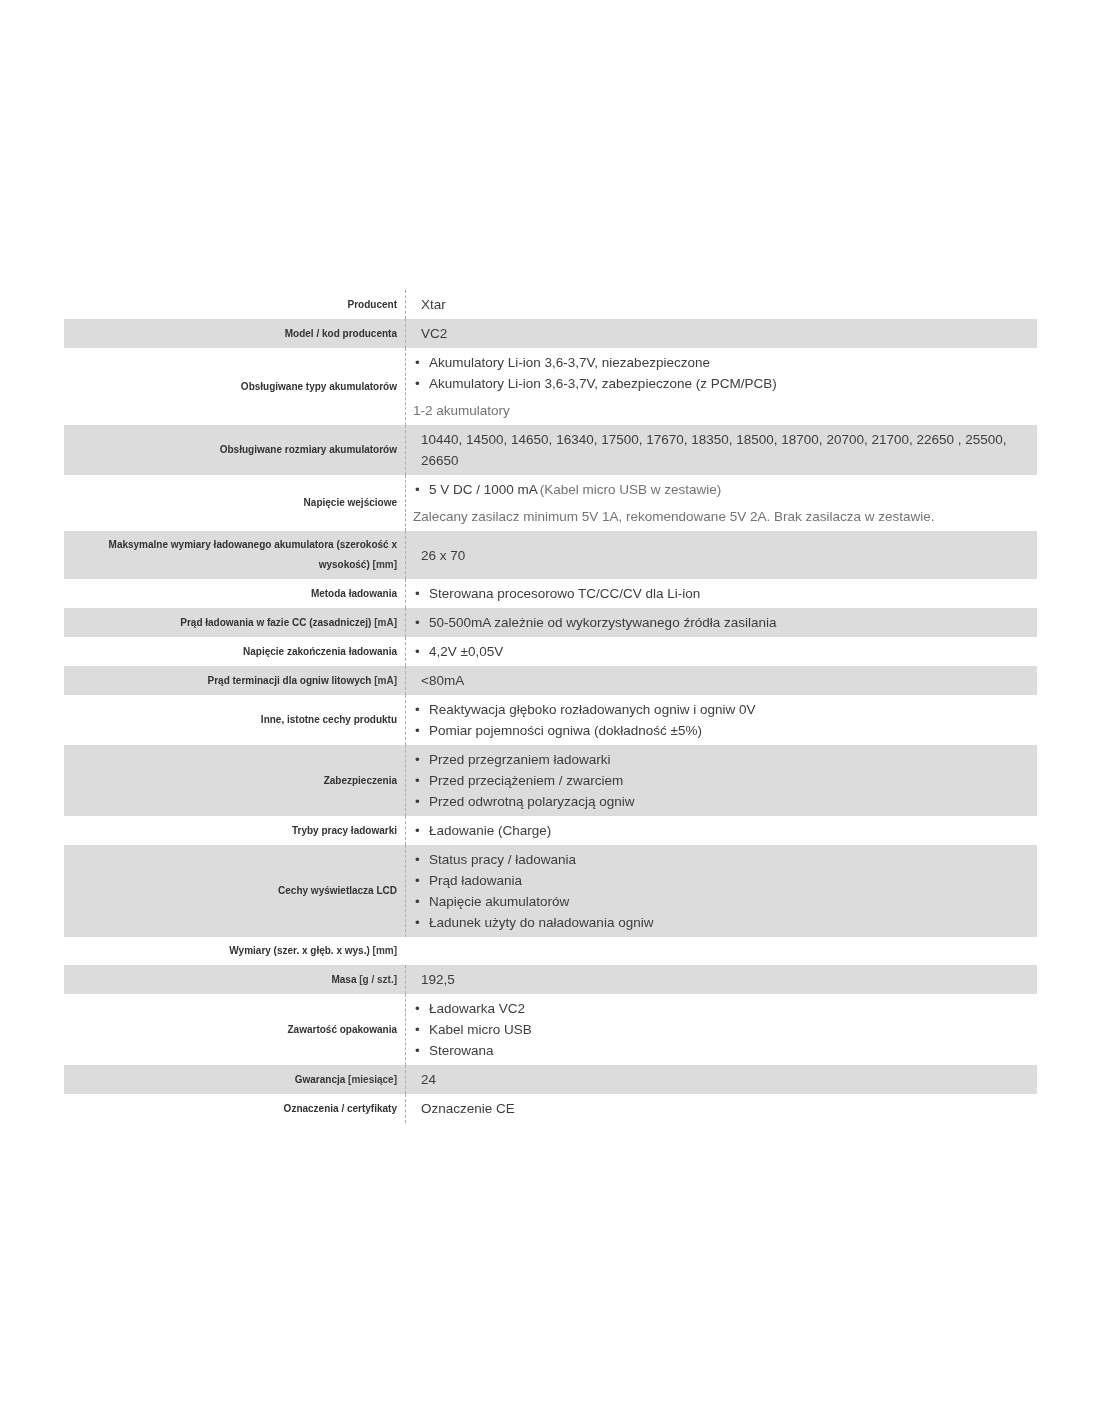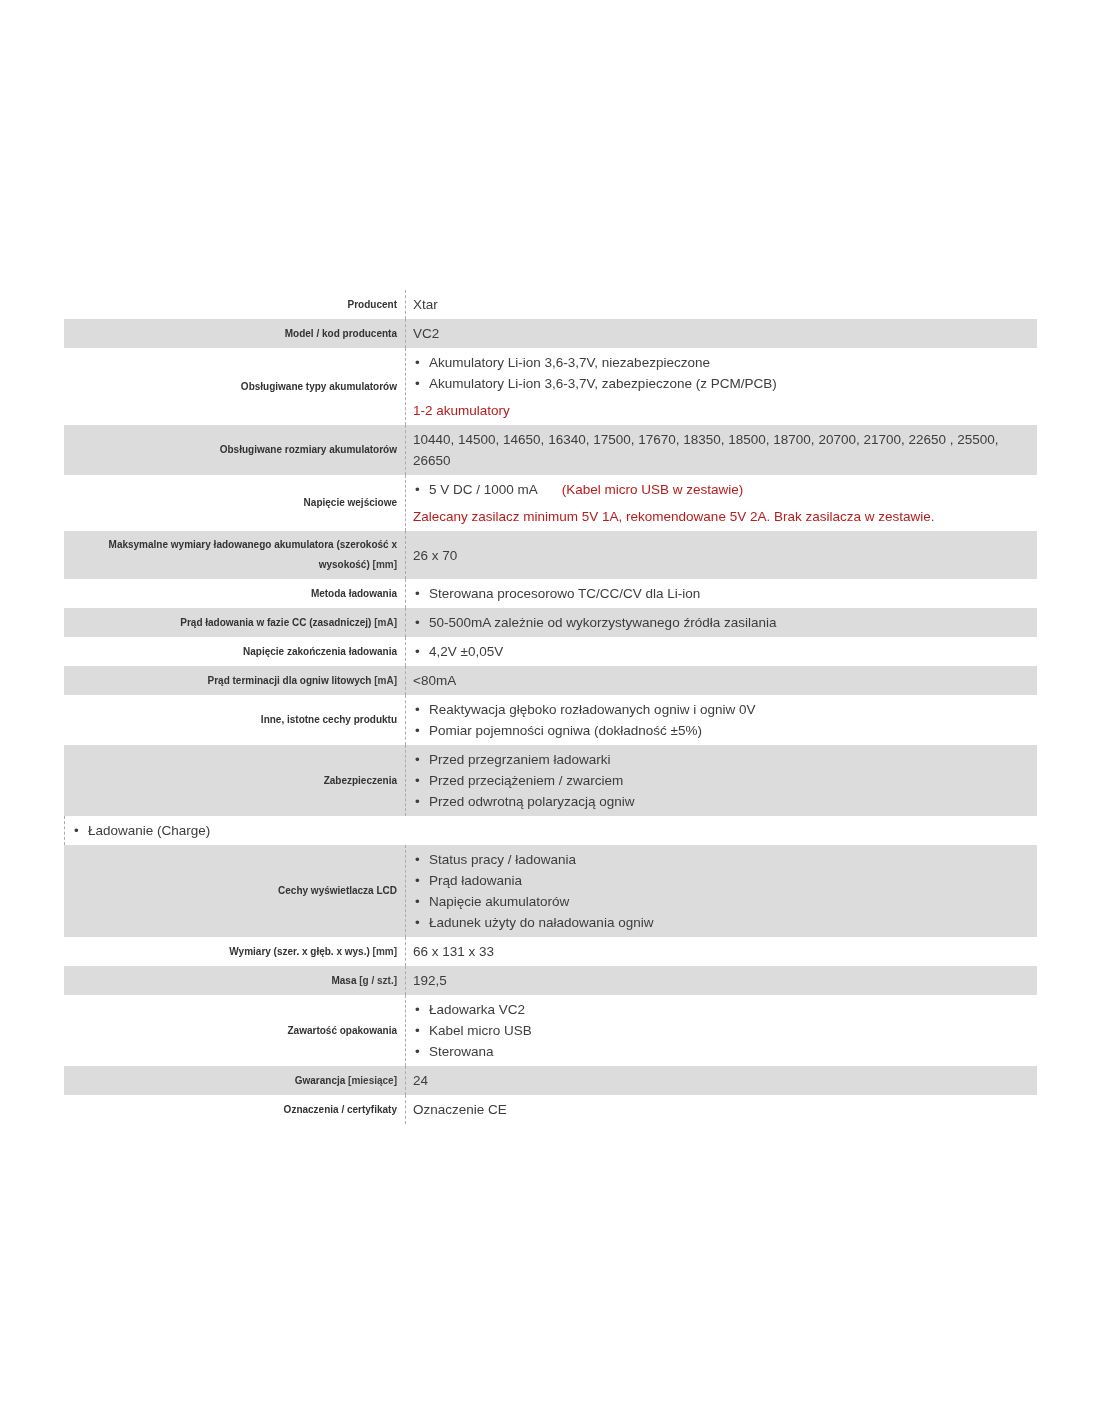--- a/index.html
+++ b/index.html
@@ -52,39 +52,40 @@
     padding: 4px 12px 4px 7px;
     display: flex;
     flex-direction: column;
     justify-content: center;
     font-size: 13.5px;
     line-height: 21px;
     color: #3d3d3d;
   }
   .plain-line {
     padding-left: 0;
+    margin-left: 8px;
   }
   .muted-line, .muted {
-    color: #b91c1c;
+    color: #737373;
   }
   .bullet-line {
     position: relative;
     padding-left: 16px;
   }
   .bullet-line .dot {
     position: absolute;
     left: 2px;
     top: 0;
     color: #3d3d3d;
   }
   .bullet-line + .muted-line {
     margin-top: 6px;
   }
   .bullet-suffix {
-    margin-left: 24px;
+    margin-left: 2px;
   }
 </style>
 </head>
 <body>
 
 <main>
   <section class="spec-table" id="spec-table">
       <div class="spec-row">
         <div class="cell-label">
           <span class="label-text"><span>Producent</span></span>
@@ -181,42 +182,42 @@
         <div class="cell-label">
           <span class="label-text"><span>Zabezpieczenia</span></span>
         </div>
         <div class="cell-value">
           <div class="bullet-line"><span class="dot">•</span><span>Przed przegrzaniem ładowarki</span></div>
           <div class="bullet-line"><span class="dot">•</span><span>Przed przeciążeniem / zwarciem</span></div>
           <div class="bullet-line"><span class="dot">•</span><span>Przed odwrotną polaryzacją ogniw</span></div>
         </div>
       </div>
       <div class="spec-row">
+        <div class="cell-label">
+          <span class="label-text"><span>Tryby pracy ładowarki</span></span>
+        </div>
         <div class="cell-value">
           <div class="bullet-line"><span class="dot">•</span><span>Ładowanie (Charge)</span></div>
         </div>
       </div>
       <div class="spec-row shaded">
         <div class="cell-label">
           <span class="label-text"><span>Cechy wyświetlacza LCD</span></span>
         </div>
         <div class="cell-value">
           <div class="bullet-line"><span class="dot">•</span><span>Status pracy / ładowania</span></div>
           <div class="bullet-line"><span class="dot">•</span><span>Prąd ładowania</span></div>
           <div class="bullet-line"><span class="dot">•</span><span>Napięcie akumulatorów</span></div>
           <div class="bullet-line"><span class="dot">•</span><span>Ładunek użyty do naładowania ogniw</span></div>
         </div>
       </div>
       <div class="spec-row">
         <div class="cell-label">
           <span class="label-text"><span>Wymiary (szer. x głęb. x wys.)</span> <span class="label-unit">[mm]</span></span>
         </div>
-        <div class="cell-value">
-          <div class="plain-line">66 x 131 x 33</div>
-        </div>
       </div>
       <div class="spec-row shaded">
         <div class="cell-label">
           <span class="label-text"><span>Masa</span> <span class="label-unit">[g / szt.]</span></span>
         </div>
         <div class="cell-value">
           <div class="plain-line">192,5</div>
         </div>
       </div>
       <div class="spec-row">

